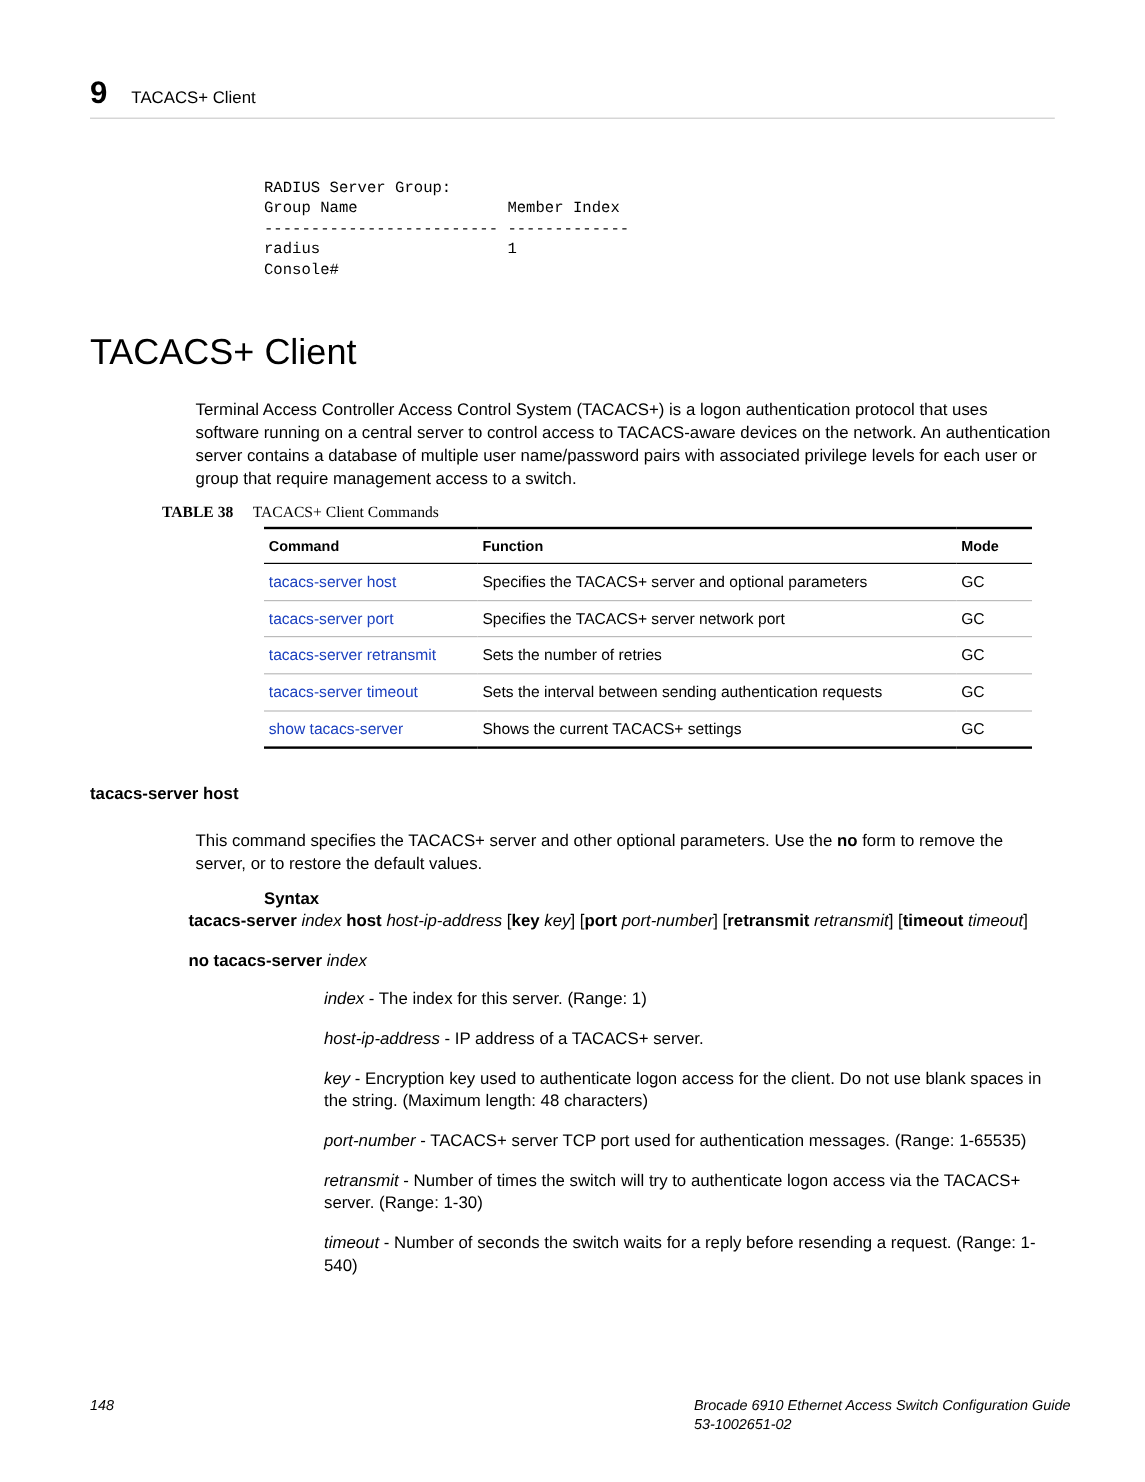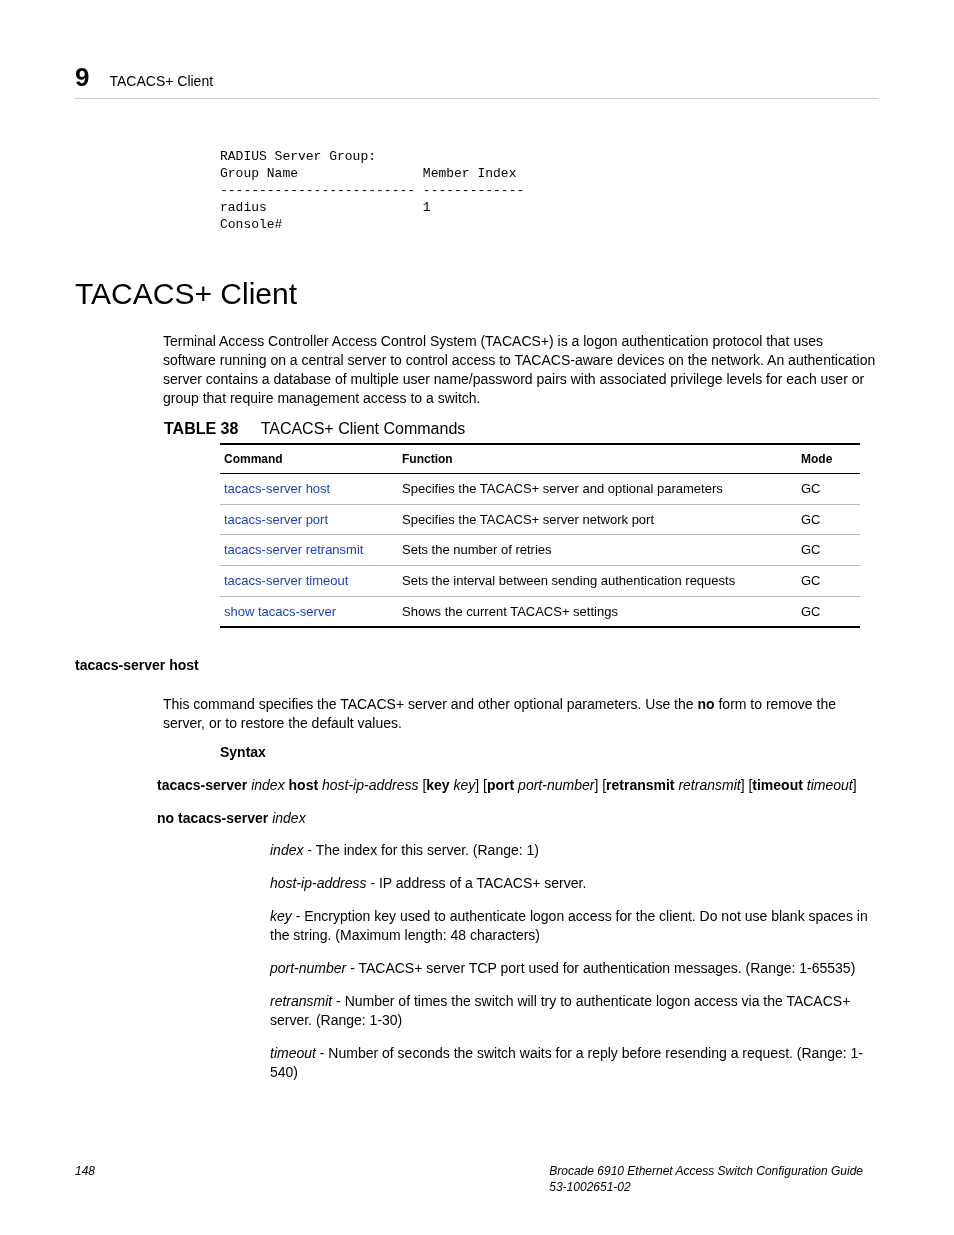--- a/index.html
+++ b/index.html
@@ -41,23 +41,24 @@
     font-family: Arial, sans-serif;
     font-size: 30px;
     font-weight: normal;
     margin: 0 0 18px 0;
   }
   .bodytext {
     margin-left: 88px;
     margin-bottom: 10px;
   }
   .tablecap {
-    margin-left: 89px;
+    margin-left: 60px;
     margin-bottom: 4px;
-    font-size: 16px;
+    font-size: 13px;
+    font-family: Liberation Serif, serif;
   }
   .tablecap b { font-weight: bold; }
   table.cmd {
     margin-left: 145px;
     width: 640px;
     border-collapse: collapse;
     font-size: 13px;
     margin-bottom: 28px;
   }
   table.cmd th {
@@ -76,37 +77,36 @@
   table.cmd tr:last-child td { border-bottom: 2px solid #000; }
   .link { color: #1a3fbf; }
   .subhead {
     font-weight: bold;
     font-size: 14px;
     margin: 0 0 20px 0;
   }
   .synhead {
     margin-left: 145px;
     font-weight: bold;
-    margin-bottom: 14px;
   }
   .synline {
     margin-left: 82px;
     margin-bottom: 14px;
   }
   .paramline {
     margin-left: 195px;
     margin-bottom: 14px;
   }
   i { font-style: italic; }
   b { font-weight: bold; }
   .footer {
     position: absolute;
     bottom: 40px;
     left: 75px;
-    right: 91px;
+    right: 62px;
     display: flex;
     justify-content: space-between;
     font-size: 12px;
     font-style: italic;
     gap: 11px;
   }
   .footer .right { text-align: left; }
 </style>
 </head>
 <body>

